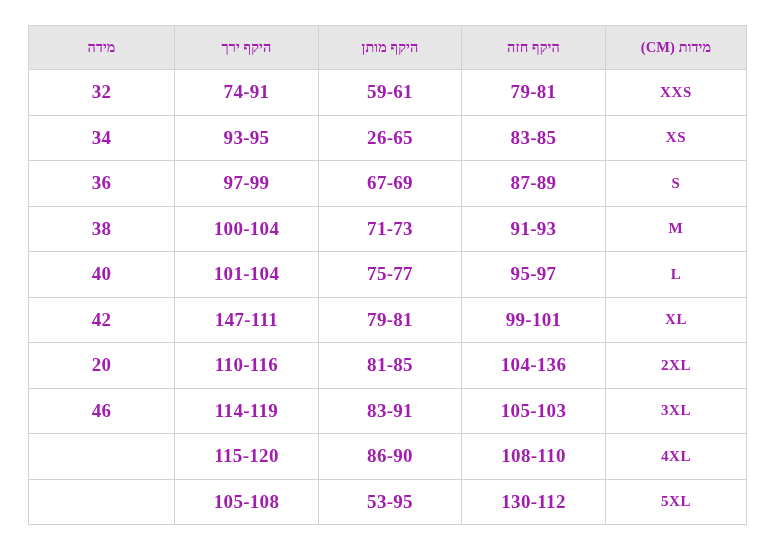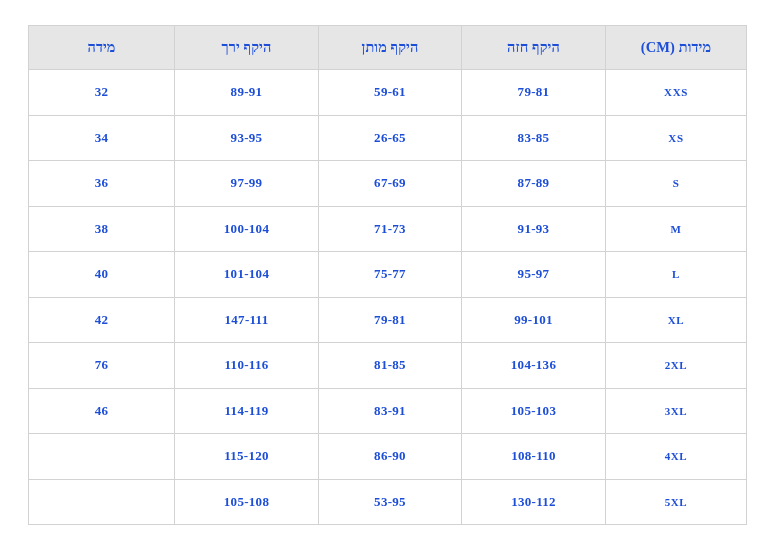--- a/index.html
+++ b/index.html
@@ -40,40 +40,40 @@
   table.size-table col.c-waist    { width: 143px; }
   table.size-table col.c-hip      { width: 144px; }
   table.size-table col.c-size     { width: 146px; }
 
   table.size-table th,
   table.size-table td {
     border: 1px solid #d2d2d2;
     text-align: center;
     vertical-align: middle;
     font-weight: bold;
-    color: #1d4ed8;
+    color: #a21caf;
     padding: 0;
   }
 
   table.size-table thead th {
     height: 43px;
     background: #e6e6e6;
     font-size: 14.5px;
     letter-spacing: 0.1px;
   }
 
   table.size-table tbody td {
     height: 44.5px;
     background: #ffffff;
-    font-size: 13px;
+    font-size: 19px;
     letter-spacing: 0.3px;
   }
 
   table.size-table tbody td.cell-label {
-    font-size: 11px;
+    font-size: 15px;
     letter-spacing: 0.6px;
   }
 
   table.size-table tbody td.cell-empty {
     color: transparent;
   }
 </style>
 </head>
 <body>
 
@@ -96,21 +96,21 @@
           <th>היקף ירך</th>
           <th>מידה</th>
         </tr>
       </thead>
       <tbody>
 
         <tr>
           <td class="cell-label">XXS</td>
           <td>79-81</td>
           <td>59-61</td>
-          <td>89-91</td>
+          <td>74-91</td>
           <td>32</td>
         </tr>
 
         <tr>
           <td class="cell-label">XS</td>
           <td>83-85</td>
           <td>26-65</td>
           <td>93-95</td>
           <td>34</td>
         </tr>
@@ -145,21 +145,21 @@
           <td>79-81</td>
           <td>147-111</td>
           <td>42</td>
         </tr>
 
         <tr>
           <td class="cell-label">2XL</td>
           <td>104-136</td>
           <td>81-85</td>
           <td>110-116</td>
-          <td>76</td>
+          <td>20</td>
         </tr>
 
         <tr>
           <td class="cell-label">3XL</td>
           <td>105-103</td>
           <td>83-91</td>
           <td>114-119</td>
           <td>46</td>
         </tr>
 

